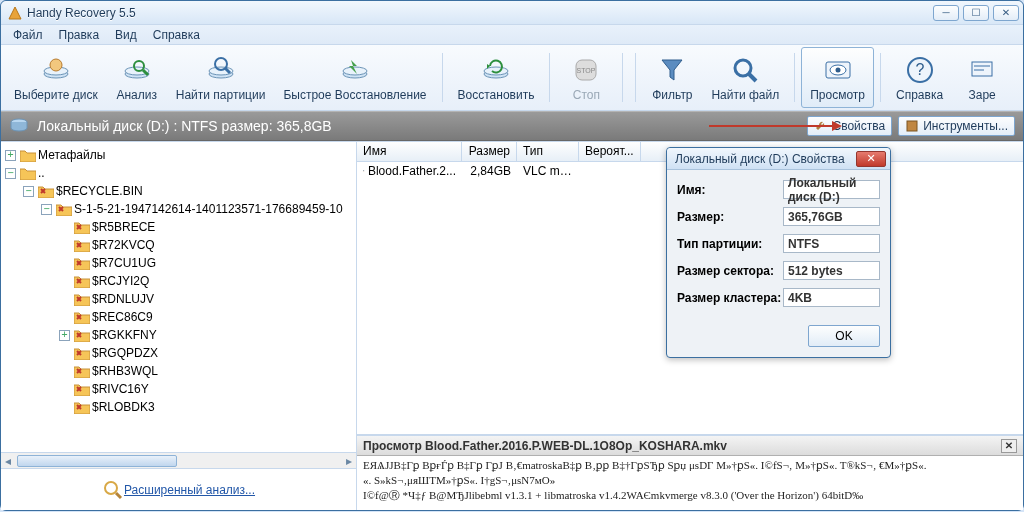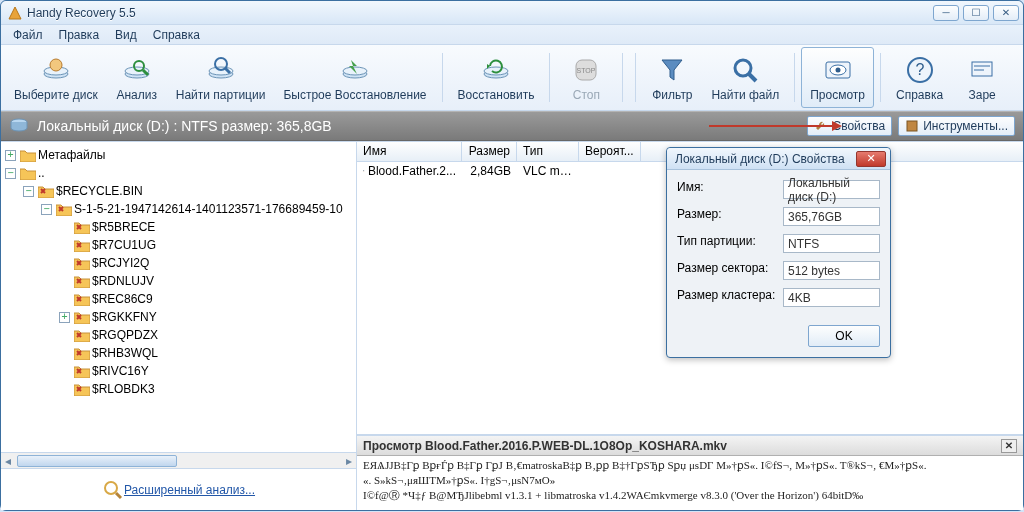--- a/index.html
+++ b/index.html
@@ -140,21 +140,21 @@
   .dlg-title {
     height:22px;display:flex;align-items:center;padding:0 4px 0 8px;
     background:linear-gradient(#f1f7fd,#cfe1f4);
     border-bottom:1px solid #a8c2dc;color:#1f3b5a;border-top-left-radius:4px;border-top-right-radius:4px;
   }
   .dlg-close {
     margin-left:auto;width:30px;height:16px;border:1px solid #94362f;border-radius:2px;
     background:linear-gradient(#e67b6f,#c0392b);color:#fff;display:flex;align-items:center;justify-content:center;font-size:11px;
   }
   .dlg-body { padding:10px 10px 6px; }
-  .dlg-row { display:flex; margin-bottom:8px; }
+  .dlg-row { display:flex; align-items:center; margin-bottom:8px;font-weight:bold; }
   .dlg-label { width:106px; color:#000; }
   .dlg-val {
     flex:1;border:1px solid #a8b8c8;padding:2px 4px;background:#fff;color:#333;
     height:19px;display:flex;align-items:center;font-size:12px;
   }
   .dlg-foot { padding:4px 10px 10px; display:flex; justify-content:flex-end; }
   .dlg-ok {
     width:72px;height:22px;border:1px solid #7ea6cf;border-radius:2px;
     background:linear-gradient(#fdfefe,#e1ecf7);display:flex;align-items:center;justify-content:center;cursor:default;
   }
@@ -377,20 +377,30 @@
                             <span>$R5BRECE</span>
                           </span>
                         </li>
                         <li>
                           <span class="row">
                             <span class="noexp"></span>
                             <svg class="fld" viewBox="0 0 16 13">
                               <path d="M0 2h5l2 2h9v9H0z" fill="#f6c558" stroke="#c8923a"></path>
                               <path d="M3 4l4 4M7 4l-4 4" stroke="#c0392b" stroke-width="2"></path>
                             </svg>
+                            <span>$R72KVCQ</span>
+                          </span>
+                        </li>
+                        <li>
+                          <span class="row">
+                            <span class="noexp"></span>
+                            <svg class="fld" viewBox="0 0 16 13">
+                              <path d="M0 2h5l2 2h9v9H0z" fill="#f6c558" stroke="#c8923a"></path>
+                              <path d="M3 4l4 4M7 4l-4 4" stroke="#c0392b" stroke-width="2"></path>
+                            </svg>
                             <span>$R7CU1UG</span>
                           </span>
                         </li>
                         <li>
                           <span class="row">
                             <span class="noexp"></span>
                             <svg class="fld" viewBox="0 0 16 13">
                               <path d="M0 2h5l2 2h9v9H0z" fill="#f6c558" stroke="#c8923a"></path>
                               <path d="M3 4l4 4M7 4l-4 4" stroke="#c0392b" stroke-width="2"></path>
                             </svg>

